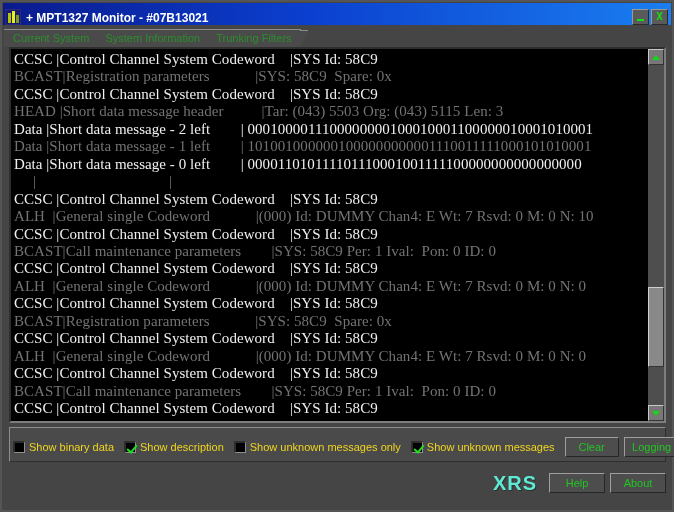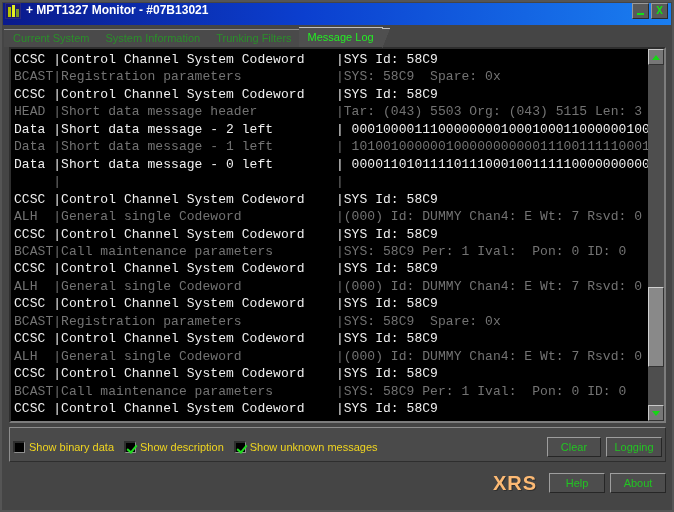--- a/index.html
+++ b/index.html
@@ -8,21 +8,21 @@
     background:#3b3b3b;
     font-family:"Liberation Sans",sans-serif;
     -webkit-font-smoothing:none;
   }
   .app{
     position:relative;width:674px;height:512px;box-sizing:border-box;
     border:2px solid #555;background:#454545;
   }
   
   .titlebar{
-    height:22px;margin:1px;display:flex;align-items:flex-start;
+    height:22px;margin:1px;display:flex;align-items:flex-end;
     background:linear-gradient(90deg,#0a1a8c 0%,#0b3fcf 45%,#1a7ef0 100%);
     padding-left:2px;
   }
   .app-icon{
     width:16px;height:16px;margin-right:5px;position:relative;flex:0 0 auto;
     background:#1a1a6e;border:1px solid #2a2a7e;box-sizing:border-box;
   }
   .app-icon i{position:absolute;display:block;}
   .app-icon i.b1{left:2px;top:3px;width:3px;height:10px;background:#b8c400;}
   .app-icon i.b2{left:6px;top:1px;width:3px;height:12px;background:#e2ef22;}
@@ -74,22 +74,22 @@
     margin:0 6px 0 7px;height:376px;position:relative;
     border-top:2px solid #2e2e2e;border-left:2px solid #2e2e2e;
     border-right:2px solid #7d7d7d;border-bottom:2px solid #7d7d7d;
     background:#000000;box-sizing:border-box;display:flex;
   }
   .logview{
     flex:1 1 auto;overflow:hidden;position:relative;
     padding:2px 0 0 3px;box-sizing:border-box;
   }
   .logline{
-    font-family:Liberation Mono, monospace;
-    font-size:13px;line-height:17.45px;white-space:pre;
+    font-family:Liberation Serif, serif;
+    font-size:15px;line-height:17.45px;white-space:pre;
     letter-spacing:0.05px;
   }
   .c-white{color:#f0f0f0;}
   .c-yellow{color:#737373;}
   
   .vscroll{
     width:16px;flex:0 0 16px;background:#000;position:relative;
     display:flex;flex-direction:column;
   }
   .sb-btn{
@@ -152,21 +152,21 @@
   .chk .lbl{color:#f0d520;font-size:11px;}
   .spacer{flex:1 1 auto;}
   .btn-clear{width:54px;height:20px;flex:0 0 54px;margin-right:5px;}
   .btn-logging{width:56px;height:20px;flex:0 0 56px;}
   
   .footer{
     margin:6px 6px 0 7px;height:30px;display:flex;align-items:center;
     justify-content:flex-end;
   }
   .xrs{
-    color:#fdba74;font-size:20px;font-weight:bold;letter-spacing:1px;
+    color:#5eead4;font-size:20px;font-weight:bold;letter-spacing:1px;
     margin-right:12px;text-shadow:1px 1px 0 #2f2f2f;
     font-family:"Liberation Sans",sans-serif;
   }
   .btn-help{width:56px;height:20px;flex:0 0 56px;margin-right:5px;}
   .btn-about{width:56px;height:20px;flex:0 0 56px;}
 </style>
 </head>
 <body>
 
 <div class="app">
@@ -192,24 +192,20 @@
       <span class="slant"></span>
     </div>
     <div class="tab inactive">
       <span>System Information</span>
       <span class="slant"></span>
     </div>
     <div class="tab inactive">
       <span>Trunking Filters</span>
       <span class="slant"></span>
     </div>
-    <div class="tab active">
-      <span>Message Log</span>
-      <span class="slant"></span>
-    </div>
     <div class="tab-fill"></div>
   </div>
 
   <div class="logwrap">
     <div class="logview" id="logview">
         <div class="logline c-white">CCSC |Control Channel System Codeword    |SYS Id: 58C9</div>
         <div class="logline c-yellow">BCAST|Registration parameters            |SYS: 58C9  Spare: 0x</div>
         <div class="logline c-white">CCSC |Control Channel System Codeword    |SYS Id: 58C9</div>
         <div class="logline c-yellow">HEAD |Short data message header          |Tar: (043) 5503 Org: (043) 5115 Len: 3</div>
         <div class="logline c-white">Data |Short data message - 2 left        | 0001000011100000000100010001100000010001010001</div>
@@ -247,20 +243,24 @@
     <div class="row2">
       <div class="chk">
         <span class="box"></span>
         <span class="lbl">Show binary data</span>
       </div>
       <div class="chk">
         <span class="box checked"></span>
         <span class="lbl">Show description</span>
       </div>
       <div class="chk">
+        <span class="box"></span>
+        <span class="lbl">Show unknown messages only</span>
+      </div>
+      <div class="chk">
         <span class="box checked"></span>
         <span class="lbl">Show unknown messages</span>
       </div>
       <div class="spacer"></div>
       <div class="btn btn-clear">Clear</div>
       <div class="btn btn-logging">Logging</div>
     </div>
   </div>
 
   <div class="footer">

